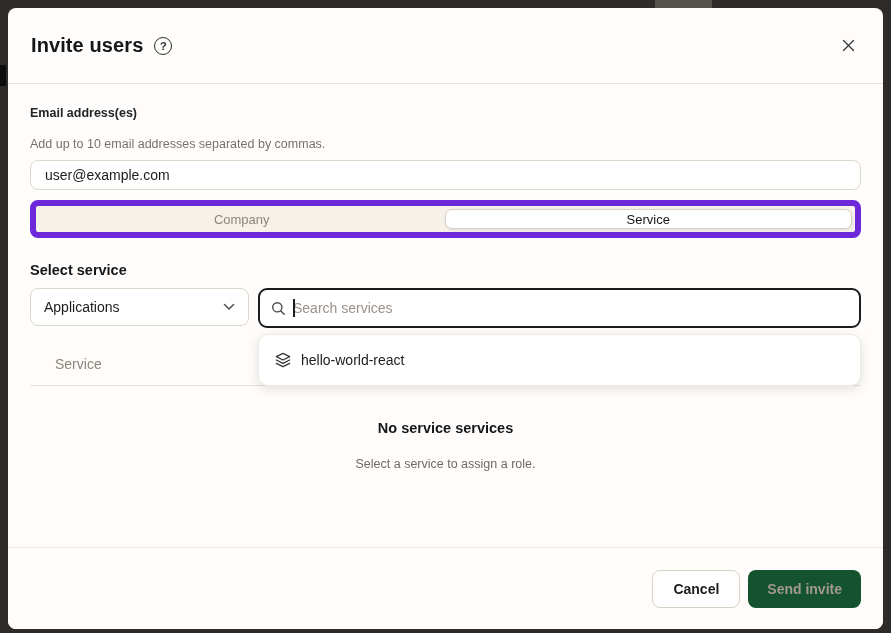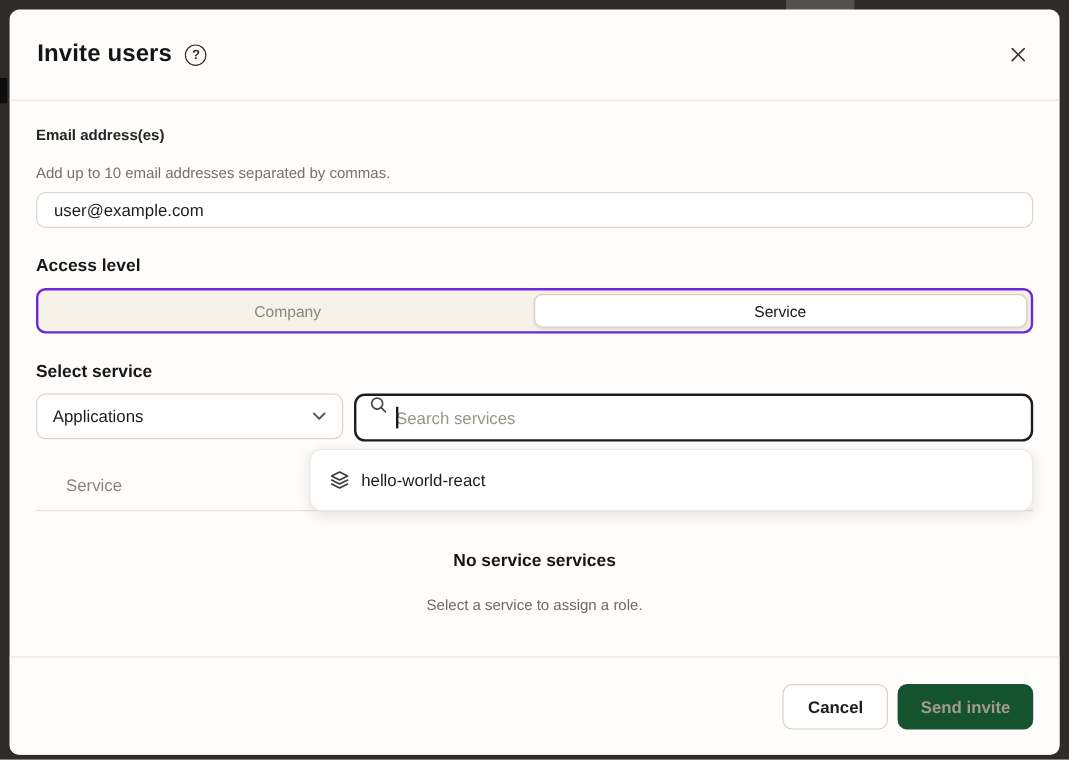--- a/index.html
+++ b/index.html
@@ -68,21 +68,21 @@
     outline: none;
   }
 
   .section-label { margin-top: 24px; font-size: 14.5px; font-weight: 600; color: #161616; }
 
   
   .segmented {
     margin-top: 10px;
     height: 38px;
     background: #f6f1e9;
-    border: 2px solid #6d28d9;
+    border: 6px solid #6d28d9;
     border-radius: 8px;
     display: flex;
     padding: 3px;
   }
   .segment {
     flex: 1;
     display: flex; align-items: center; justify-content: center;
     font-size: 13px; font-weight: 500;
     cursor: pointer;
     border-radius: 7px;
@@ -95,33 +95,33 @@
     color: #161616;
   }
 
   
   .service-row {
     margin-top: 10px;
     display: flex; gap: 9px;
     position: relative;
   }
   .type-select {
-    width: 256px; height: 38px;
+    width: 219px; height: 38px;
     border: 1px solid #ddd6cc; border-radius: 8px;
     background: #fff;
     display: flex; align-items: center; justify-content: space-between;
     padding: 0 13px;
     font-size: 14px; color: #1c1c1c;
     cursor: pointer;
   }
   .search-box {
     flex: 1; height: 40px;
     border: 2px solid #1c1c1c; border-radius: 9px;
     background: #fff;
-    display: flex; 
+    display: flex; align-items: center;
     padding: 0 11px;
     position: relative;
   }
   .search-box input {
     border: none; outline: none; background: transparent;
     flex: 1;
     margin-left: 7px;
     font-size: 14px; color: #1c1c1c;
     font-family: "Liberation Sans", sans-serif;
   }
@@ -215,21 +215,20 @@
       </span>
     </button>
   </div>
 
   <div class="modal-body">
 
     <div class="field-label-sm">Email address(es)</div>
     <div class="field-hint">Add up to 10 email addresses separated by commas.</div>
     <input class="email-input" type="text" value="user@example.com" style="">
 
-    <div class="section-label">Access level</div>
     <div class="segmented">
       <div class="segment unselected">Company</div>
       <div class="segment selected">Service</div>
     </div>
 
     <div class="section-label">Select service</div>
 
     <div class="service-row">
       <div class="type-select">
         <span>Applications</span>

